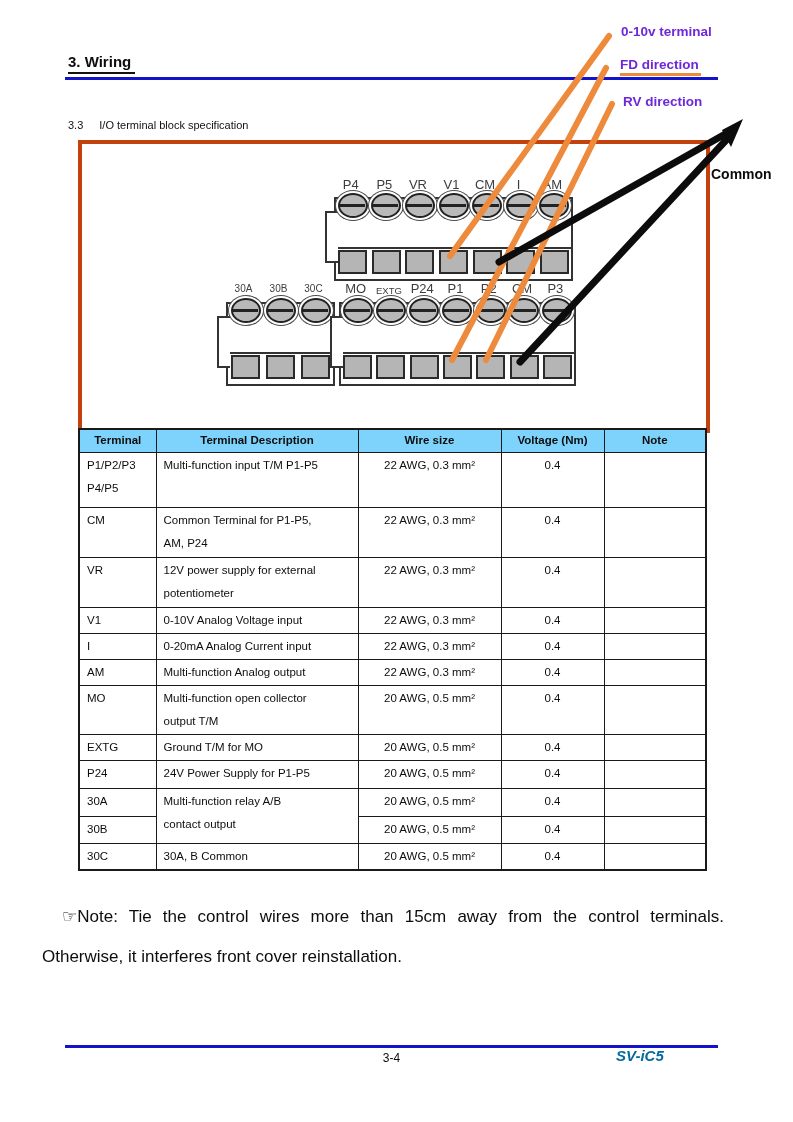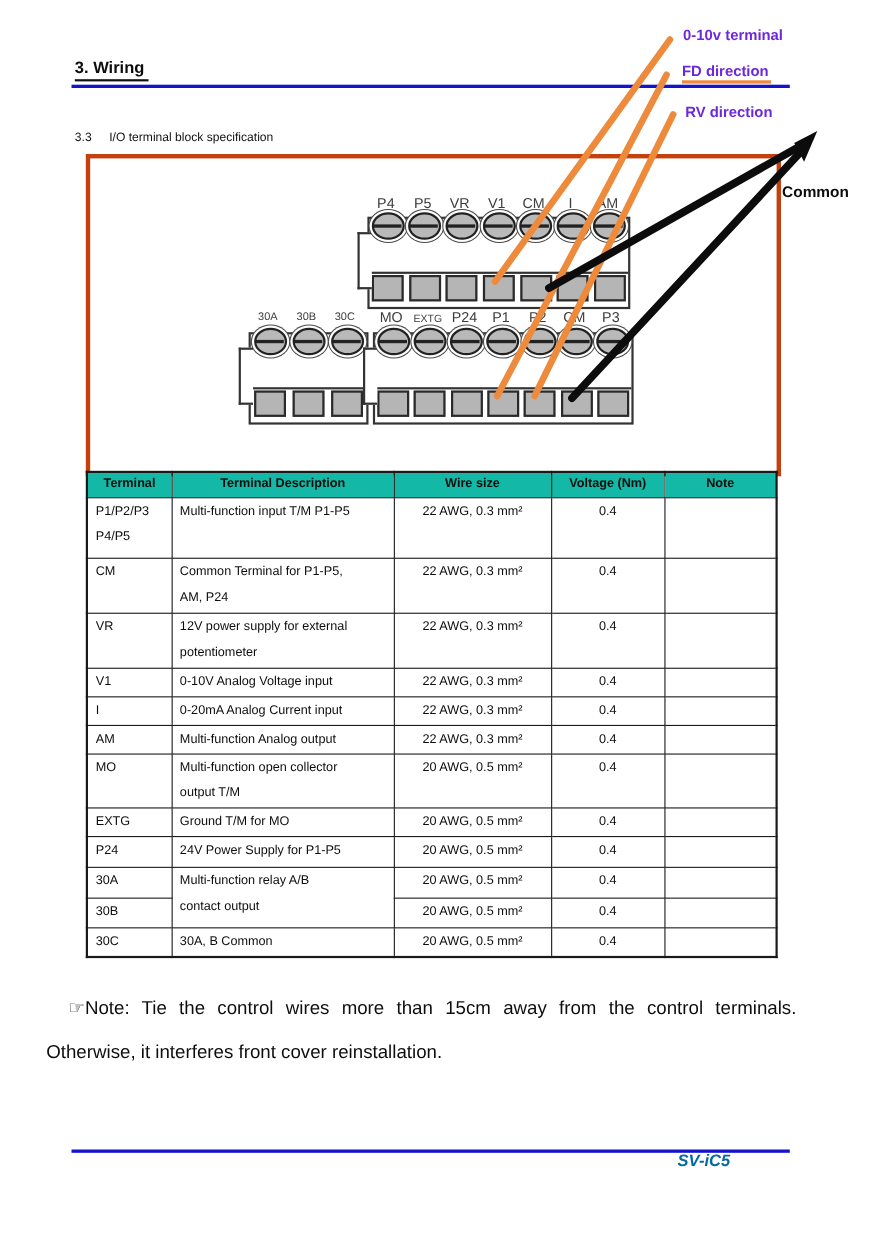--- a/index.html
+++ b/index.html
@@ -48,21 +48,21 @@
   .tab{position:absolute;left:-11px;top:12px;width:11px;height:48px;border:2px solid #333;border-right:none;background:#fff;}
 
   
   .overlay{position:absolute;left:0;top:0;width:793px;height:1122px;pointer-events:none;}
 
   
   .spec-table{position:absolute;left:78px;top:428px;border-collapse:collapse;table-layout:fixed;width:627px;
               font-size:11.5px;color:#0d0d0d;}
   .spec-table th,.spec-table td{border:1px solid #1a1a1a;vertical-align:top;padding:1px 6px 1px 7px;
               white-space:pre-line;line-height:2.0;overflow:hidden;}
-  .spec-table th{background:#14b8a6;font-weight:bold;text-align:center;padding:2px 2px;line-height:1.5;}
+  .spec-table th{background:#7dd3fc;font-weight:bold;text-align:center;padding:2px 2px;line-height:1.5;}
   .spec-table{border:2px solid #1a1a1a;}
   td.center{text-align:center;padding:1px 2px;}
 
   
   .note{position:absolute;font-size:17px;line-height:2.35;text-align:justify;color:#0d0d0d;}
   .note1{left:42px;top:880px;width:682px;text-indent:20px;}
   .note2{left:66px;top:952px;width:658px;text-indent:2px;}
 
   
   .footer-page{position:absolute;left:65px;top:1051px;width:653px;text-align:center;font-size:12px;color:#0d0d0d;}
@@ -354,15 +354,16 @@
       <td class="center">20 AWG, 0.5 mm²</td>
       <td class="center">0.4</td>
       <td></td>
     </tr>
   </tbody>
     </table>
 
   <p class="note note1">☞Note: Tie the control wires more than 15cm away from the control terminals. Otherwise, it interferes front cover reinstallation.</p>
 
   <div class="rule-blue rule-bottom"></div>
+  <div class="footer-page">3-4</div>
   <div class="footer-model">SV-iC5</div>
 
 </div>
 
 </body></html>

